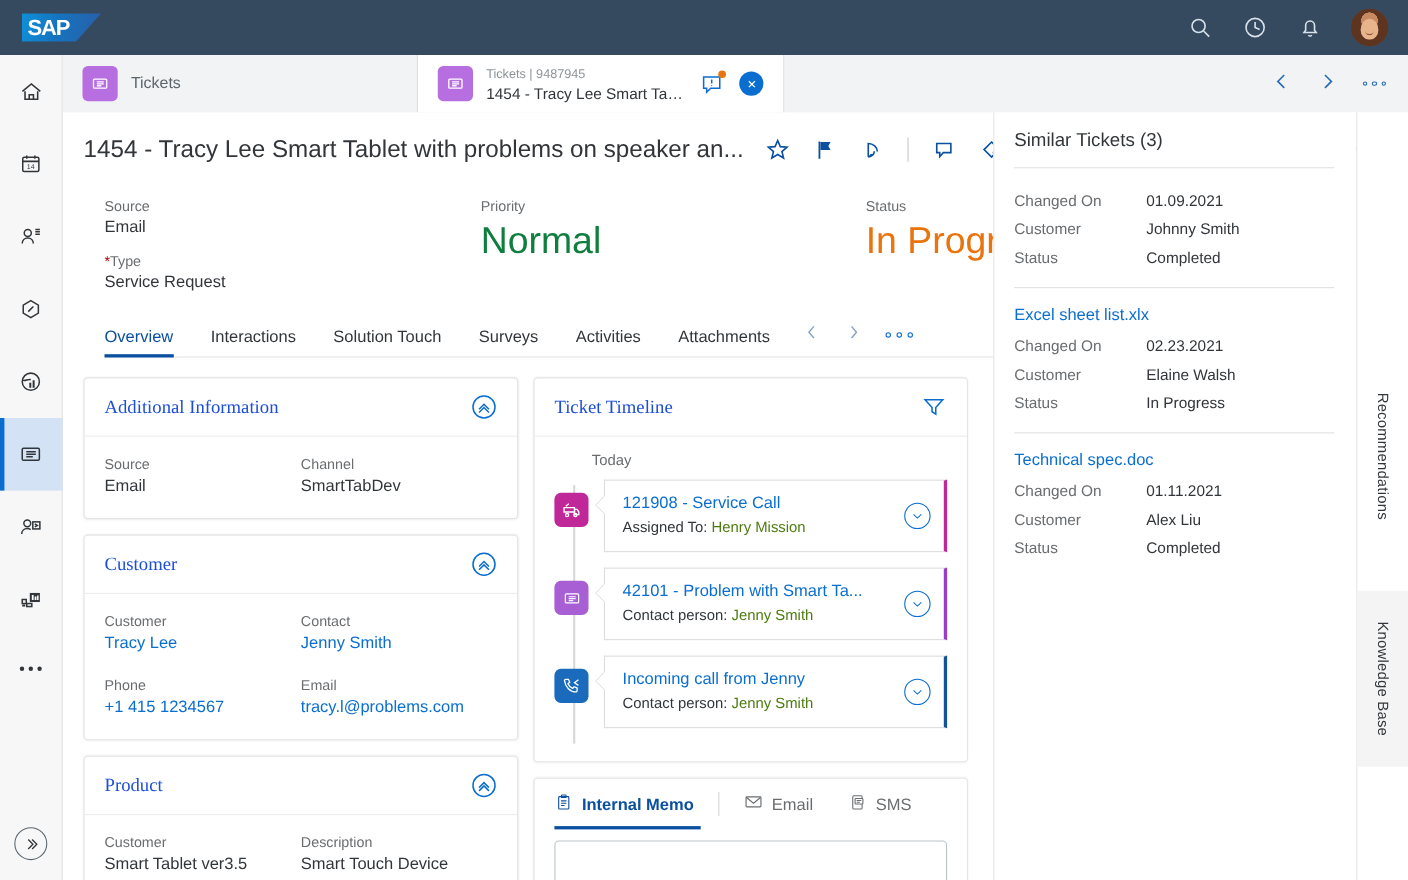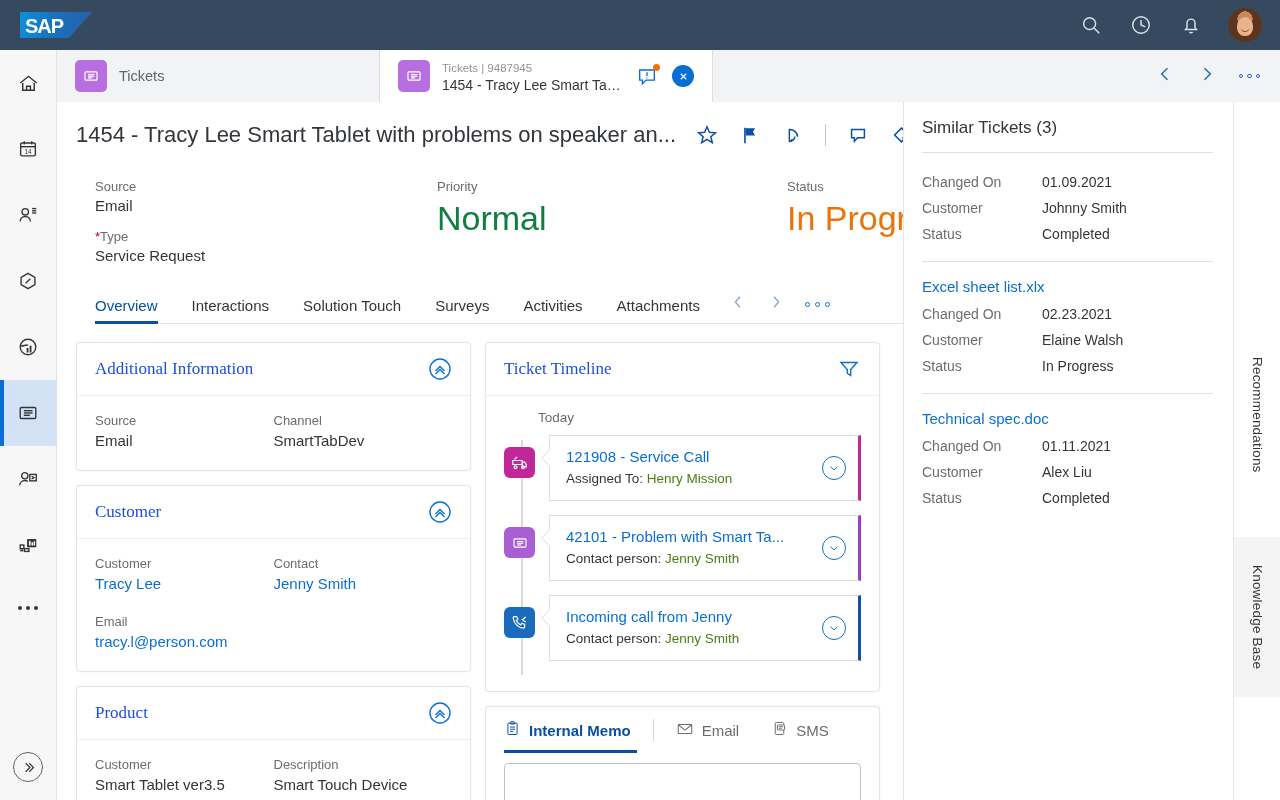--- a/index.html
+++ b/index.html
@@ -575,22 +575,26 @@
                 <div class="f-label">Customer</div>
                 <div class="f-value link">Tracy Lee</div>
               </div>
               <div class="fg-col">
                 <div class="f-label">Contact</div>
                 <div class="f-value link">Jenny Smith</div>
               </div>
             </div>
             <div class="field-grid row-gap">
               <div class="fg-col">
+                <div class="f-label">Phone</div>
+                <div class="f-value link">+1 415 1234567</div>
+              </div>
+              <div class="fg-col">
                 <div class="f-label">Email</div>
-                <div class="f-value link">tracy.l@person.com</div>
+                <div class="f-value link">tracy.l@problems.com</div>
               </div>
             </div>
           </div>
         </div>
 
         <div class="card">
           <div class="card-head">
             <span class="card-title">Product</span>
             <span class="card-act">
               <svg viewBox="0 0 24 24" width="24" height="24">

